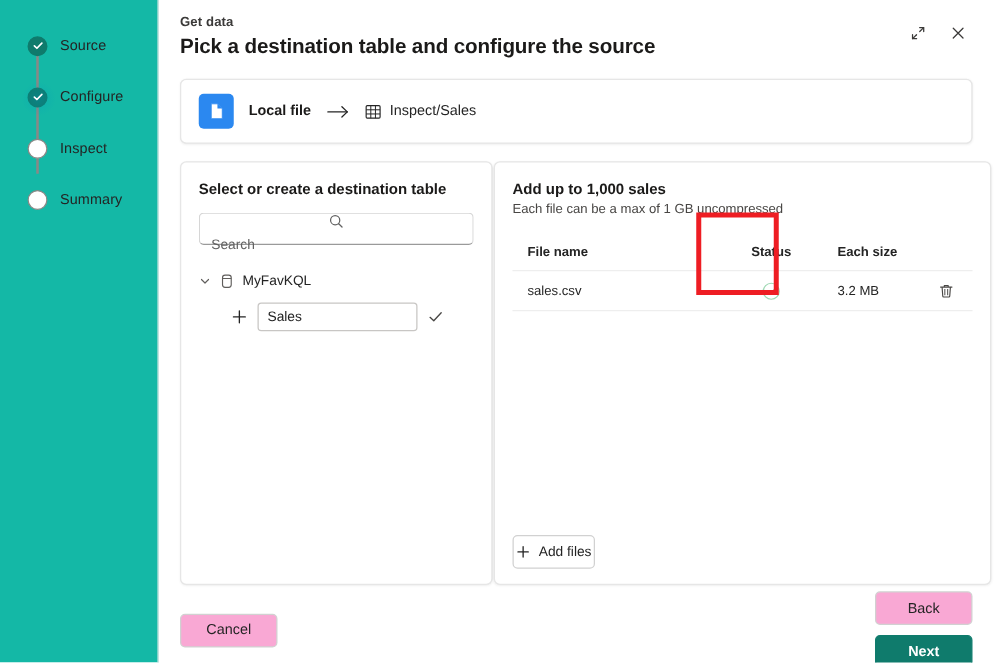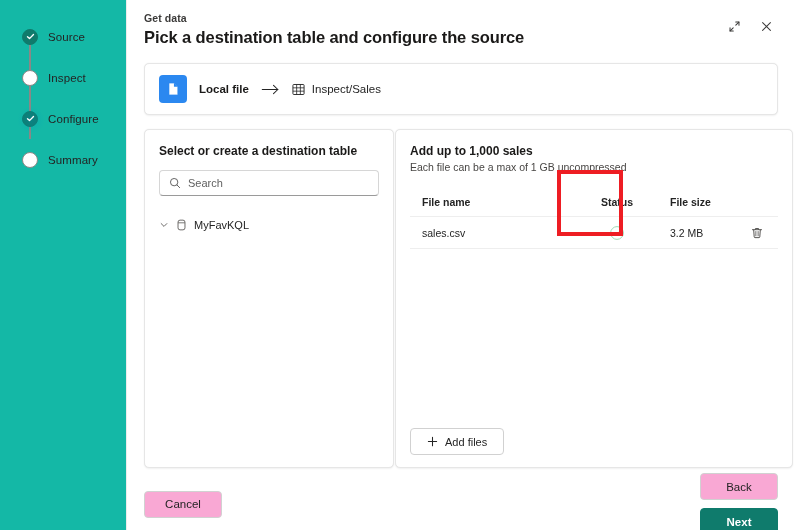--- a/index.html
+++ b/index.html
@@ -207,20 +207,21 @@
     margin-top: 12px;
     height: 26px;
     border: 1px solid #d6d6d6;
     border-bottom: 1px solid #9a9a9a;
     border-radius: 4px;
     display: flex;
     align-items: center;
     gap: 7px;
     padding: 0 9px;
     background: #ffffff;
+    flex-direction: column;
   }
   .search-box input {
     border: none;
     outline: none;
     font-size: 11px;
     font-family: "Liberation Sans", sans-serif;
     color: #242424;
     width: 100%;
     background: transparent;
   }
@@ -290,21 +291,21 @@
   .c-size { flex: 0 0 80px; }
   .c-del { flex: 1; display: flex; justify-content: flex-end; padding-right: 8px; }
   .del-btn { cursor: pointer; color: #484644; display:flex; }
 
   .status-ok { display:flex; align-items:center; justify-content:center; }
 
   .add-files-btn {
     margin-top: auto;
     align-self: flex-start;
     height: 27px;
-    padding: 0 16px;
+    padding: 0 2px;
     border: 1px solid #d1d1d1;
     border-radius: 4px;
     background: #ffffff;
     font-size: 11px;
     font-family: "Liberation Sans", sans-serif;
     color: #242424;
     display: inline-flex;
     align-items: center;
     gap: 7px;
     cursor: pointer;
@@ -360,31 +361,31 @@
       <div class="step">
         <span class="step-dot done">
           <svg class="tick" viewBox="0 0 12 12" fill="none" aria-hidden="true">
             <path d="M2 6.2 L4.7 8.8 L10 3.4" stroke="#ffffff" stroke-width="1.8" stroke-linecap="round" stroke-linejoin="round"></path>
           </svg>
         </span>
         <span class="step-label">Source</span>
       </div>
 
       <div class="step">
-        <span class="step-dot todo"></span>
-        <span class="step-label">Inspect</span>
-      </div>
-
-      <div class="step">
         <span class="step-dot done current">
           <svg class="tick" viewBox="0 0 12 12" fill="none" aria-hidden="true">
             <path d="M2 6.2 L4.7 8.8 L10 3.4" stroke="#ffffff" stroke-width="1.8" stroke-linecap="round" stroke-linejoin="round"></path>
           </svg>
         </span>
         <span class="step-label">Configure</span>
+      </div>
+
+      <div class="step">
+        <span class="step-dot todo"></span>
+        <span class="step-label">Inspect</span>
       </div>
 
       <div class="step">
         <span class="step-dot todo"></span>
         <span class="step-label">Summary</span>
       </div>
     </div>
   </div>
 
   <div style="flex:1; display:flex; flex-direction:column; min-width:0;">
@@ -462,32 +463,45 @@
               </span>
               <span class="db-ico">
                 <svg width="11" height="12" viewBox="0 0 12 13" fill="none" aria-hidden="true">
                   <rect x="2.2" y="1.2" width="7.6" height="10.6" rx="2.2" stroke="#605e5c" stroke-width="1"></rect>
                   <path d="M2.2 4.1h7.6" stroke="#605e5c" stroke-width="0.9"></path>
                 </svg>
               </span>
               <span>MyFavKQL</span>
             </div>
 
+            <div class="tree-child">
+              <span class="plus-ico">
+                <svg width="13" height="13" viewBox="0 0 14 14" fill="none" aria-hidden="true">
+                  <path d="M7 1.9v10.2M1.9 7h10.2" stroke="#242424" stroke-width="1.15" stroke-linecap="round"></path>
+                </svg>
+              </span>
+              <input class="table-name-input" type="text" value="Sales" style="">
+              <span class="ok-tick">
+                <svg width="13" height="13" viewBox="0 0 14 14" fill="none" aria-hidden="true">
+                  <path d="M2.2 7.4 L5.4 10.4 L11.8 3.4" stroke="#484644" stroke-width="1.15" stroke-linecap="round" stroke-linejoin="round"></path>
+                </svg>
+              </span>
+            </div>
           </div>
         </div>
 
         <div class="panel panel-right">
           <div class="panel-heading">Add up to 1,000 sales</div>
           <div class="panel-sub">Each file can be a max of 1 GB uncompressed</div>
 
           <div class="files-table">
             <div class="ft-row ft-head">
               <div class="c-name">File name</div>
               <div class="c-status">Status</div>
-              <div class="c-size">File size</div>
+              <div class="c-size">Each size</div>
               <div class="c-del"></div>
             </div>
 
             <div class="ft-row ft-body">
               <div class="c-name">sales.csv</div>
               <div class="c-status">
                 <span class="status-ok">
                   <svg width="16" height="16" viewBox="0 0 18 18" fill="none" aria-hidden="true">
                     <circle cx="9" cy="9" r="7.2" stroke="#9ed8b3" stroke-width="1.1"></circle>
                     <path d="M5.6 9.2 L7.9 11.4 L12.4 6.5" stroke="#9ed8b3" stroke-width="1.1" stroke-linecap="round" stroke-linejoin="round"></path>

